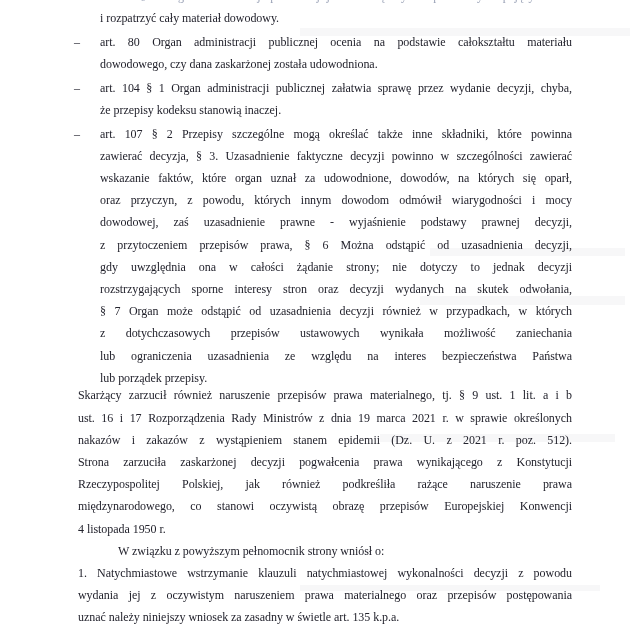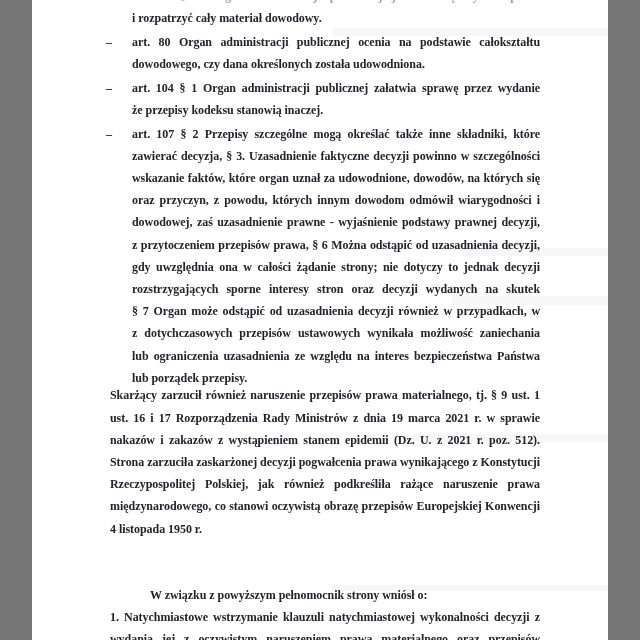--- a/index.html
+++ b/index.html
@@ -1,27 +1,26 @@
 <!DOCTYPE html>
 <html><head>
 <meta charset="utf-8">
 <style>
   html, body { margin: 0; padding: 0; background: #777; }
   .page {
     position: relative;
-    width: 576px;
+    width: 640px;
     height: 640px;
     margin: 0 auto;
     background: #ffffff;
     overflow: hidden;
     font-family: "Liberation Serif", "DejaVu Serif", serif;
     font-size: 12px;
     color: #23232d;
     letter-spacing: -0.05px;
-    font-weight: bold;
   }
   .content { padding: 0 68px 0 78px; margin-top: -15px; }
 
   .line {
     position: relative;
     height: 22.2px;
     line-height: 22.2px;
     overflow: hidden;
   }
   
@@ -37,21 +36,21 @@
     top: 0;
     height: 22.2px;
     line-height: 22.2px;
   }
   .gap { margin-bottom: 1.5px; }
   .pull { margin-bottom: -4.5px; }
 
   
   .faded { color: #9aa2b6; filter: blur(0.3px); }
 
-  .indented { text-indent: 40px; margin-top: 44px; }
+  .indented { text-indent: 40px; }
 
   .artifact {
     position: absolute;
     background: rgba(90, 95, 110, 0.05);
     pointer-events: none;
   }
   .a1 { left: 300px; top: 28px;  width: 330px; height: 8px; }
   .a2 { left: 430px; top: 248px; width: 195px; height: 8px; }
   .a3 { left: 420px; top: 296px; width: 205px; height: 9px; }
   .a4 { left: 380px; top: 434px; width: 235px; height: 8px; }
@@ -72,21 +71,21 @@
 
     <div class="bullet gap">
       <span class="dash faded">–</span>
       <div class="line j faded">art. 77 § 1 Organ administracji publicznej jest obowiązany w sposób wyczerpujący zebrać</div>
       <div class="line e">i rozpatrzyć cały materiał dowodowy.</div>
     </div>
 
     <div class="bullet gap">
       <span class="dash">–</span>
       <div class="line j">art. 80 Organ administracji publicznej ocenia na podstawie całokształtu materiału</div>
-      <div class="line e">dowodowego, czy dana określonych została udowodniona.</div>
+      <div class="line e">dowodowego, czy dana zaskarżonej została udowodniona.</div>
     </div>
 
     <div class="bullet gap">
       <span class="dash">–</span>
       <div class="line j">art. 104 § 1 Organ administracji publicznej załatwia sprawę przez wydanie decyzji, chyba,</div>
       <div class="line e">że przepisy kodeksu stanowią inaczej.</div>
     </div>
 
     <div class="bullet pull">
       <span class="dash">–</span>

